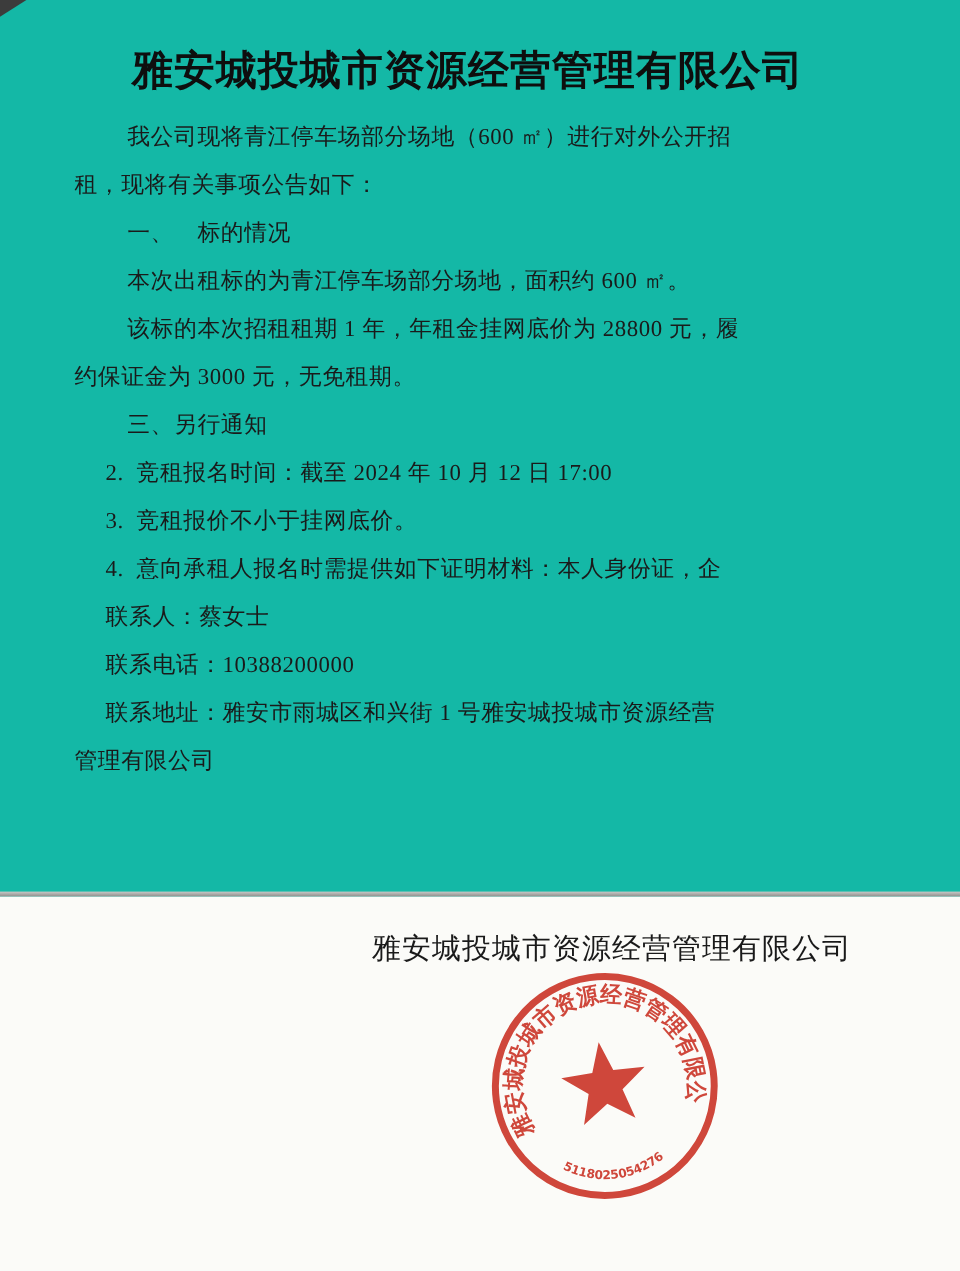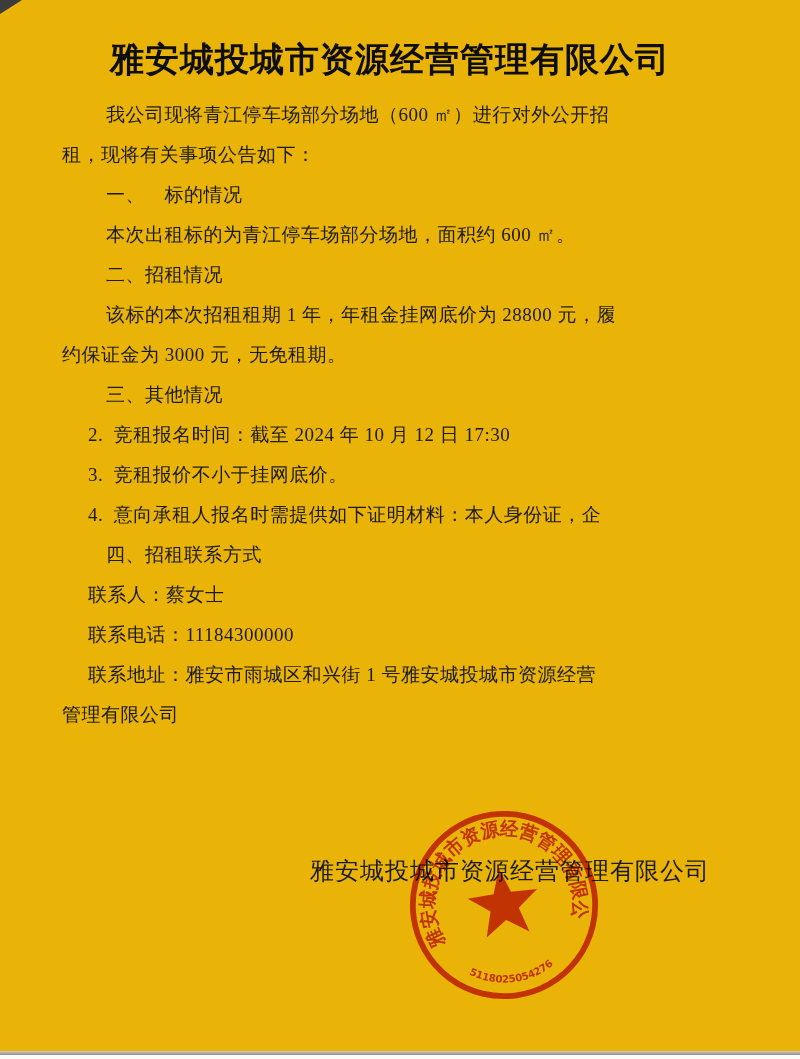--- a/index.html
+++ b/index.html
@@ -6,22 +6,22 @@
     margin: 0;
     padding: 0;
     width: 800px;
     height: 1059px;
     overflow: hidden;
     background: #fbfbf8;
   }
   .page {
     position: relative;
     width: 800px;
-    height: 1055px;
-    background: #eab308;
+    height: 747px;
+    background: #14b8a6;
     color: #1a1a1a;
     font-family: "Liberation Serif", "DejaVu Serif", serif;
   }
   
   .corner-mark {
     position: absolute;
     top: 0; left: 0;
     width: 0; height: 0;
     border-top: 14px solid #3c3c3c;
     border-right: 22px solid transparent;
@@ -96,30 +96,28 @@
 
   <div class="title">
     <div>雅安城投城市资源经营管理有限公司</div>
   </div>
 
   <div class="body-text">
     <div class="line ind-first">我公司现将青江停车场部分场地（600 ㎡）进行对外公开招</div>
     <div class="line ind-none">租，现将有关事项公告如下：</div>
     <div class="line ind-first">一、　标的情况</div>
     <div class="line ind-first">本次出租标的为青江停车场部分场地，面积约 600 ㎡。</div>
-    <div class="line ind-first">二、招租情况</div>
     <div class="line ind-first">该标的本次招租租期 1 年，年租金挂网底价为 28800 元，履</div>
     <div class="line ind-none">约保证金为 3000 元，无免租期。</div>
-    <div class="line ind-first">三、其他情况</div>
-    <div class="line ind-item">2.  竞租报名时间：截至 2024 年 10 月 12 日 17:30</div>
+    <div class="line ind-first">三、另行通知</div>
+    <div class="line ind-item">2.  竞租报名时间：截至 2024 年 10 月 12 日 17:00</div>
     <div class="line ind-item">3.  竞租报价不小于挂网底价。</div>
     <div class="line ind-item">4.  意向承租人报名时需提供如下证明材料：本人身份证，企</div>
-    <div class="line ind-first">四、招租联系方式</div>
     <div class="line ind-item">联系人：蔡女士</div>
-    <div class="line ind-item">联系电话：11184300000</div>
+    <div class="line ind-item">联系电话：10388200000</div>
     <div class="line ind-item">联系地址：雅安市雨城区和兴街 1 号雅安城投城市资源经营</div>
     <div class="line ind-none">管理有限公司</div>
   </div>
 
   <div class="footer">
     <div class="footer-company">雅安城投城市资源经营管理有限公司</div>
     
   </div>
 
   <svg class="seal" viewBox="0 0 200 200" xmlns="http://www.w3.org/2000/svg">

